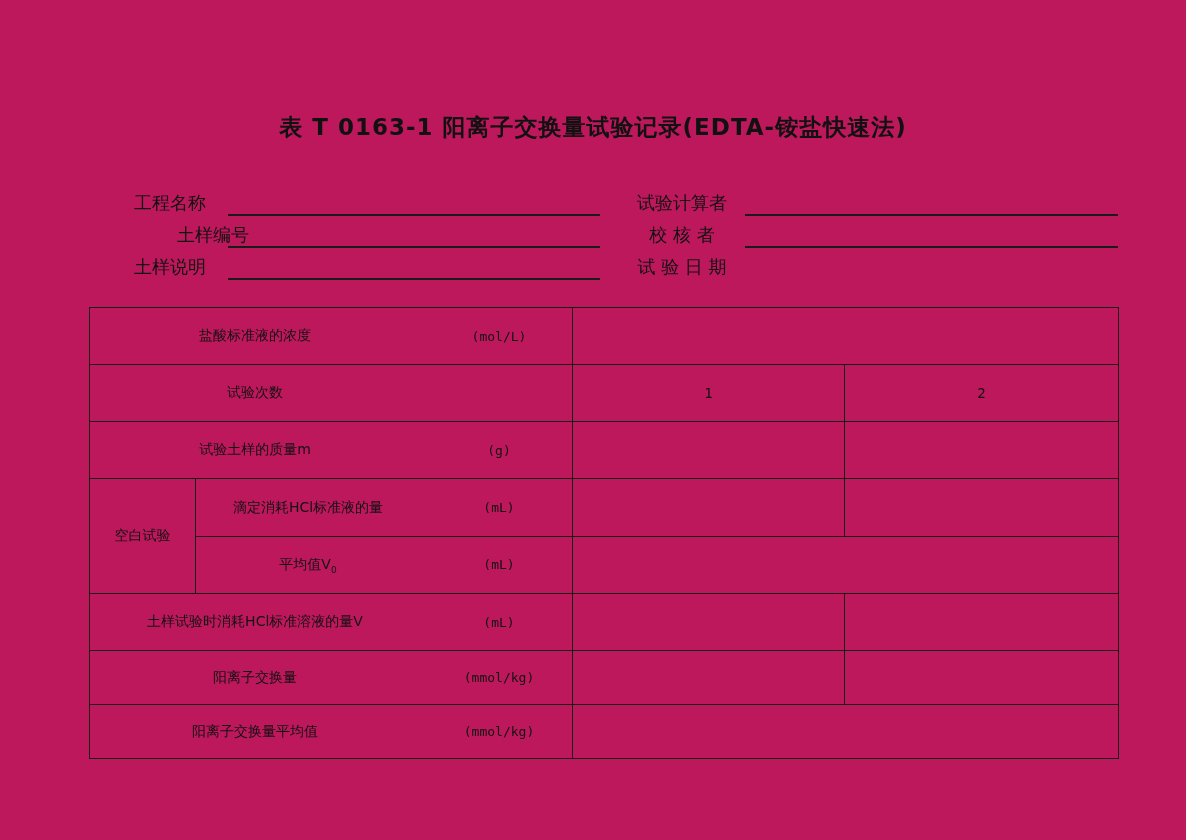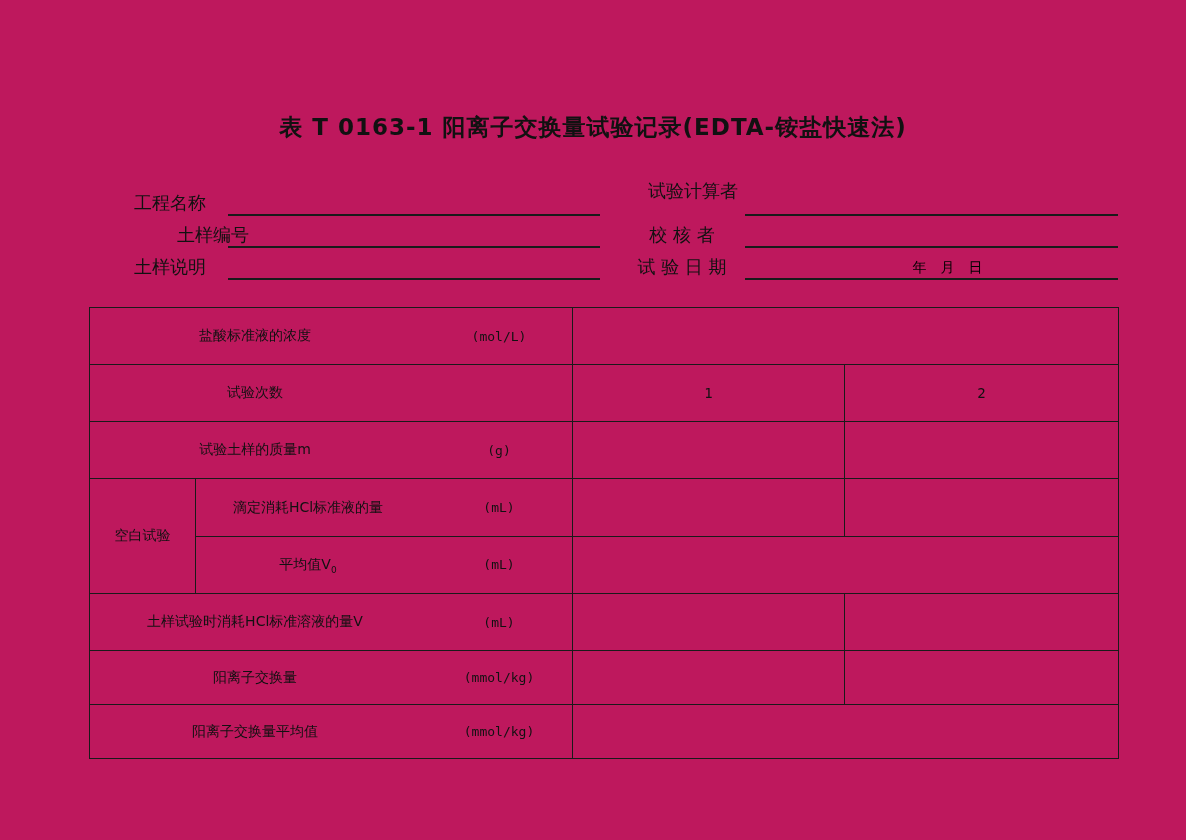--- a/index.html
+++ b/index.html
@@ -68,30 +68,27 @@
 
   <div class="f-label" style="left:134px; top:192px;">工程名称</div>
   <div class="f-line" style="left:228px; top:193px; width:372px;"></div>
 
   <div class="f-label" style="left:134px; top:224px;margin-left:43px;">土样编号</div>
   <div class="f-line" style="left:228px; top:225px; width:372px;"></div>
 
   <div class="f-label" style="left:134px; top:256px;">土样说明</div>
   <div class="f-line" style="left:228px; top:257px; width:372px;"></div>
 
-  <div class="f-label right" style="left:626px; top:180px;text-align:right;">试验计算者</div>
+  <div class="f-label right" style="left:626px; top:192px;">试验计算者</div>
   <div class="f-line" style="left:745px; top:193px; width:373px;"></div>
 
   <div class="f-label right" style="left:626px; top:224px;">校 核 者</div>
   <div class="f-line" style="left:745px; top:225px; width:373px;"></div>
 
   <div class="f-label right" style="left:626px; top:256px;">试 验 日 期</div>
-  <div class="f-line" style="left:745px; top:257px; width:373px;">
-    <span class="date-text">年　月　日</span>
-  </div>
 
   <table class="tbl">
     <colgroup>
       <col style="width:106px">
         <col style="width:377px">
         <col style="width:272px">
         <col style="width:274px">
     </colgroup>
 
     <tbody>

